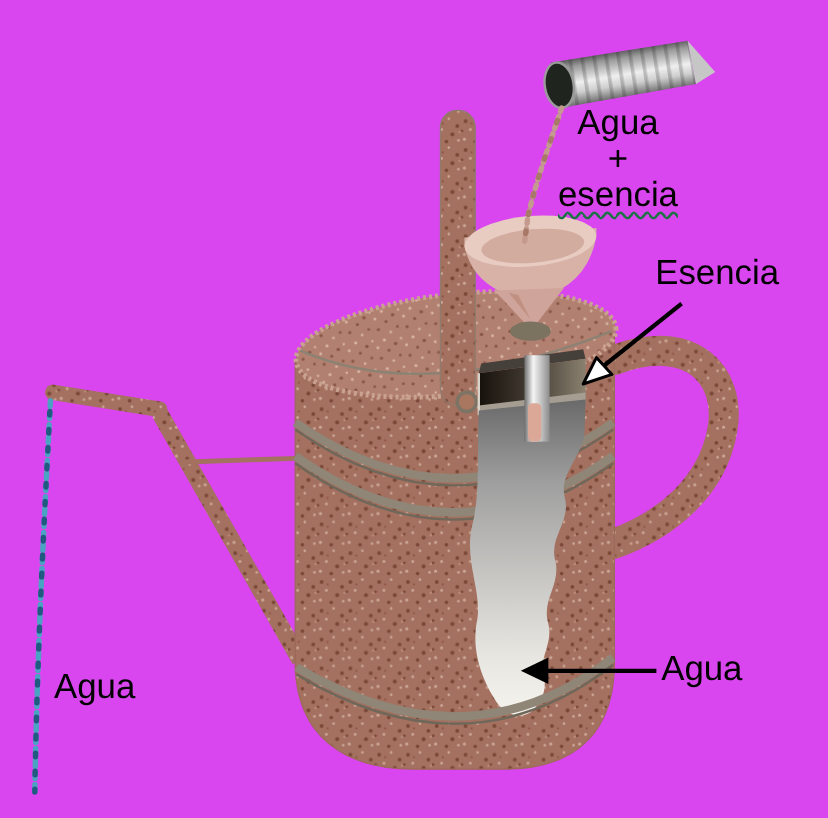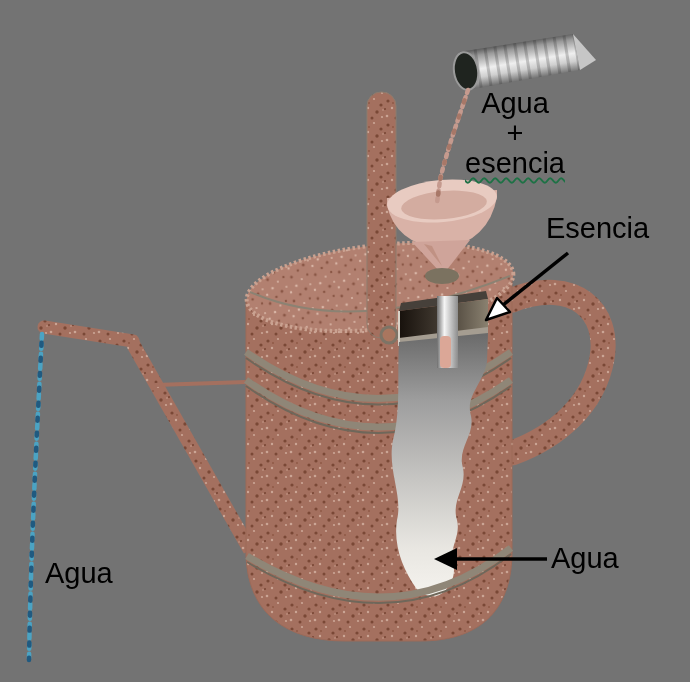--- a/index.html
+++ b/index.html
@@ -1,18 +1,18 @@
 <!DOCTYPE html>
 <html><head>
 <meta charset="utf-8">
 <title>Diagram</title>
 <style>
   html,body{margin:0;padding:0;background:#fff;}
   .stage{
-    position:relative;width:690px;height:682px;background:#737373;overflow:hidden;
+    position:relative;width:690px;height:682px;background:#d946ef;overflow:hidden;
     font-family:"Liberation Sans", sans-serif;color:#000;
   }
   .stage svg{position:absolute;left:0;top:0;}
   .lbl{position:absolute;font-size:29px;line-height:30px;color:#000;white-space:nowrap;}
   .pour{left:448px;top:88px;width:134px;text-align:center;}
   .pour span{display:block;}
   .wavy{text-decoration:underline wavy #1e7145 2px;text-underline-offset:4px;}
   .essence-lbl{left:546px;top:213px;}
   .water-in-lbl{left:551px;top:543px;}
   .water-out-lbl{left:45px;top:558px;}

